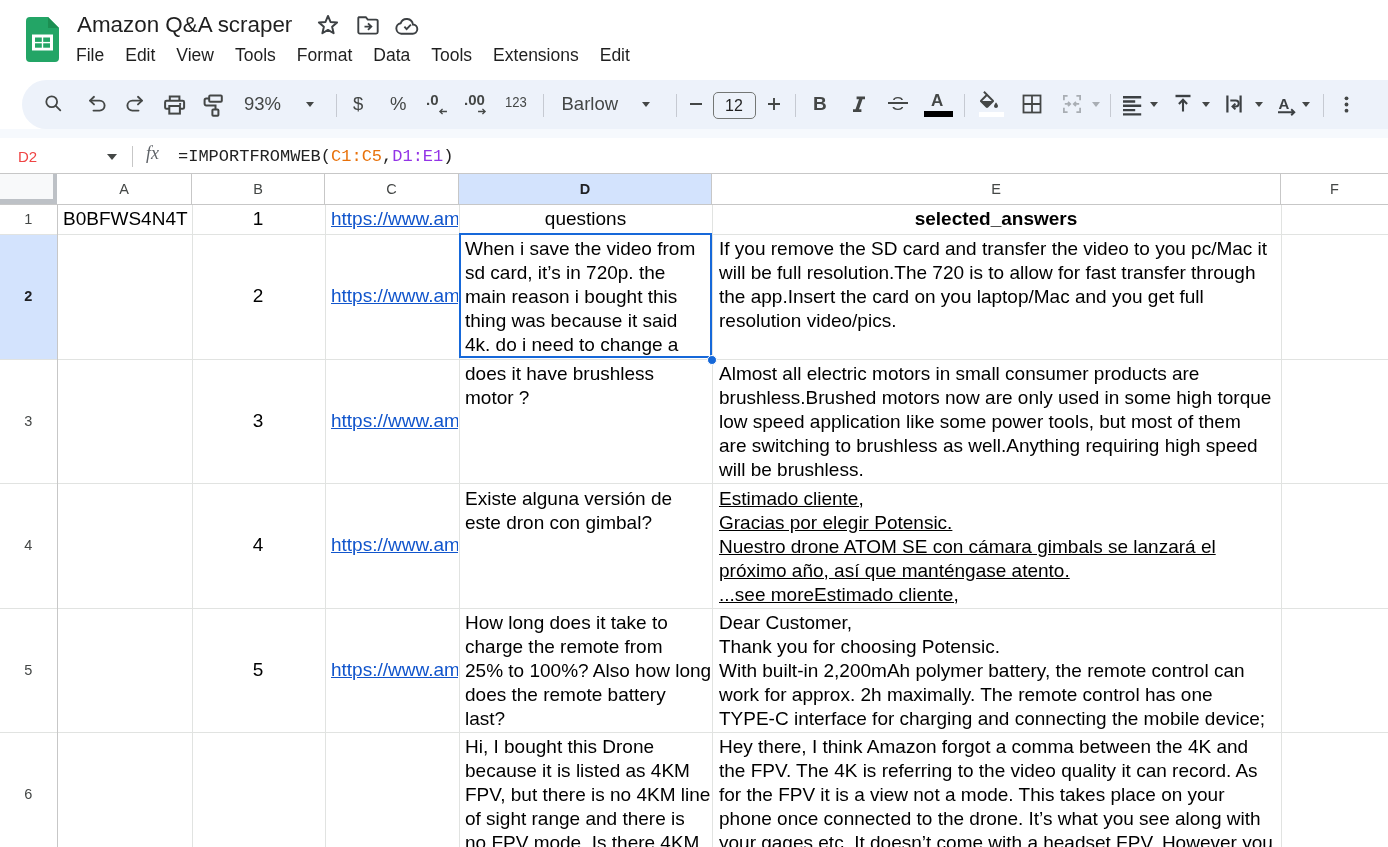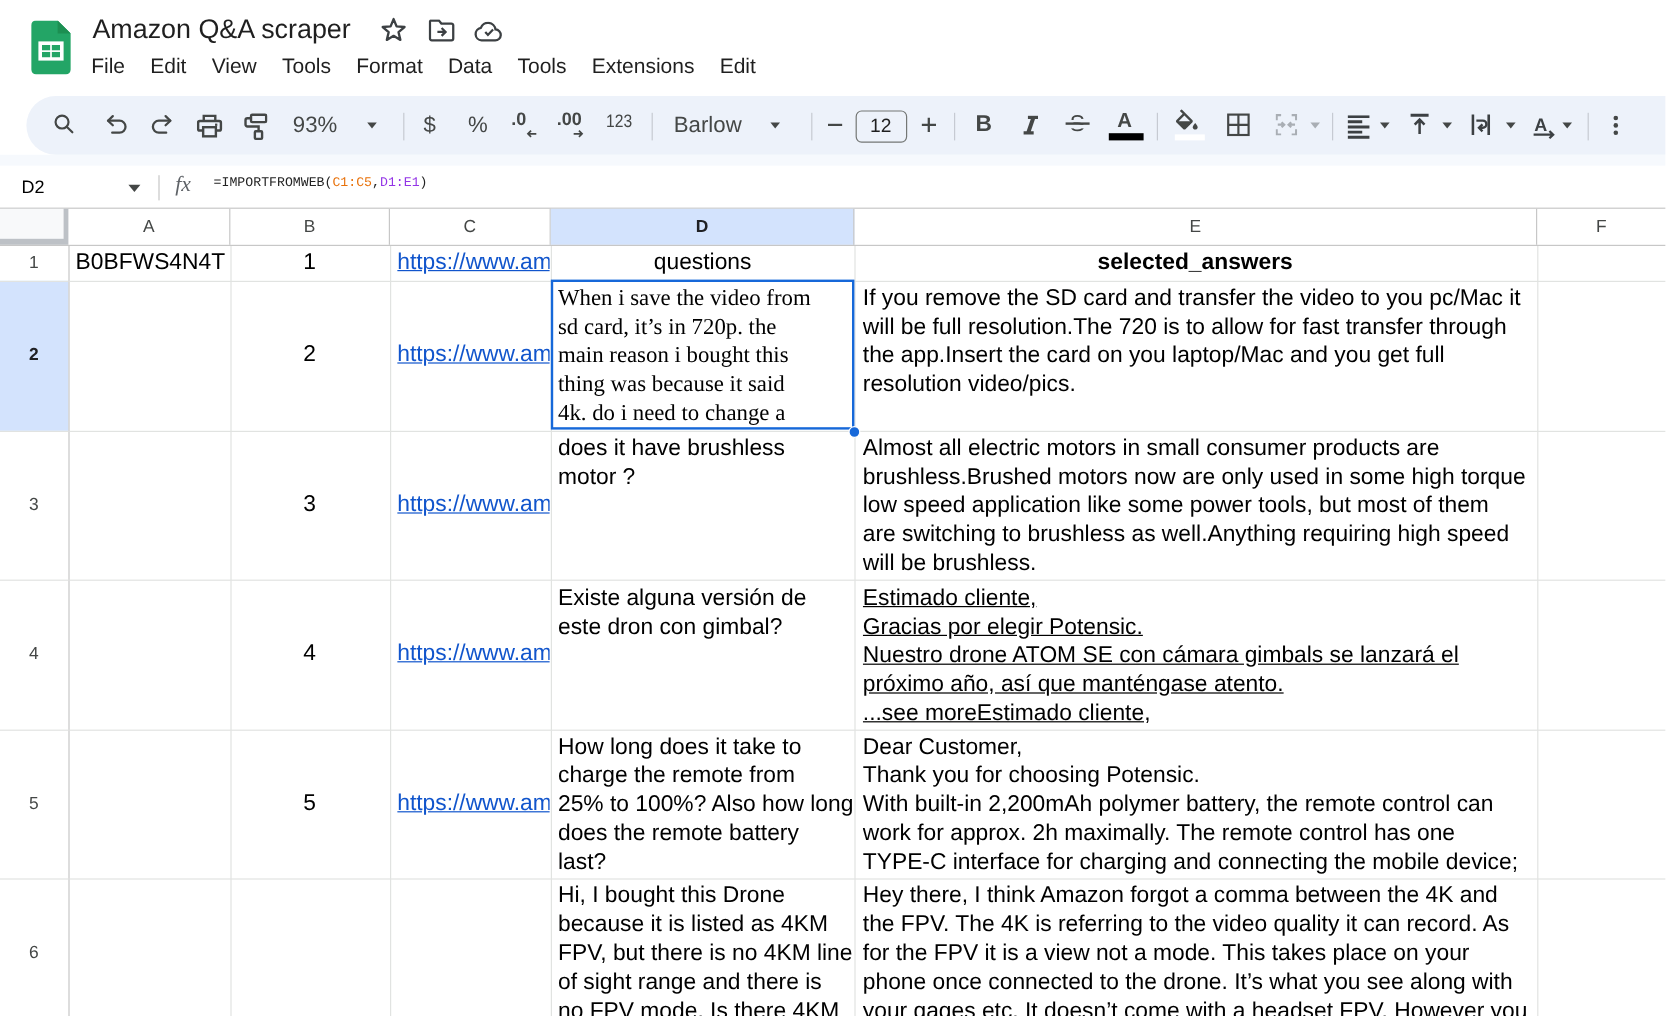--- a/index.html
+++ b/index.html
@@ -181,25 +181,25 @@
   <div class="sep" style="left:1322.5px;"></div>
 
   <svg class="ic" style="left:1344px;top:96px" width="5" height="17" viewBox="0 0 5 17">
     <circle cx="2.5" cy="2.3" r="1.9" fill="#444746"></circle>
       <circle cx="2.5" cy="8.5" r="1.9" fill="#444746"></circle>
       <circle cx="2.5" cy="14.7" r="1.9" fill="#444746"></circle>
   </svg>
 </div>
 
 <div id="fbar">
-  <div class="abs" style="left:18px;top:147.5px;font-size:15px;color:#000000;">D2</div>
+  <div class="abs" style="left:18px;top:147.5px;font-size:15px;color:#ef4444;">D2</div>
   <div class="caret" style="left:107px;top:153.5px;border-left:5px solid transparent;border-right:5px solid transparent;border-top:6px solid #444746;"></div>
   <div class="abs" style="left:132px;top:146px;width:1px;height:21px;background:#c7c7c7;"></div>
   <div class="abs" style="left:146px;top:143px;font-size:18px;color:#5f6368;font-family:'Liberation Serif',serif;font-style:italic;">fx</div>
-  <div class="abs" style="left:178px;top:147px;font-size:11px;font-family:'Liberation Mono',monospace;color:#222;white-space:pre;">=IMPORTFROMWEB(<span style="color:#e8710a">C1:C5</span>,<span style="color:#9334e6">D1:E1</span>)</div>
+  <div class="abs" style="left:178px;top:147px;font-size:17px;font-family:'Liberation Mono',monospace;color:#222;white-space:pre;">=IMPORTFROMWEB(<span style="color:#e8710a">C1:C5</span>,<span style="color:#9334e6">D1:E1</span>)</div>
 </div>
 
 <div id="grid">
 
   <div class="abs" style="left:0;top:172.5px;width:1388px;height:1px;background:#c7c7c7;"></div>
 
   <div class="abs" style="left:0;top:173.5px;width:57px;height:30px;background:#bdc1c6;"></div>
   <div class="abs" style="left:0;top:173.5px;width:52.5px;height:25px;background:#f8f9fa;"></div>
 
   <div class="colhead" style="left:57px;width:135px;">A</div>
@@ -257,21 +257,21 @@
   <div class="cell mid" style="left:331px;top:358.5px;width:127px;height:124px;">
       <span class="lnk">https://www.amazon</span>
     </div>
   <div class="cell mid" style="left:331px;top:483px;width:127px;height:124px;">
       <span class="lnk">https://www.amazon</span>
     </div>
   <div class="cell mid" style="left:331px;top:607.5px;width:127px;height:124px;">
       <span class="lnk">https://www.amazon</span>
     </div>
 
-  <div class="cell" style="left:465px;top:237px;width:246px;height:120px;white-space:nowrap;font-family:Liberation Serif, serif;">When i save the video from<br>sd card, it’s in 720p. the<br>main reason i bought this<br>thing was because it said<br>4k. do i need to change a</div>
+  <div class="cell" style="left:465px;top:237px;width:246px;height:120px;white-space:nowrap;">When i save the video from<br>sd card, it’s in 720p. the<br>main reason i bought this<br>thing was because it said<br>4k. do i need to change a</div>
   <div class="cell" style="left:465px;top:362px;width:246px;height:119px;white-space:nowrap;">does it have brushless<br>motor ?</div>
   <div class="cell" style="left:465px;top:486.5px;width:246px;height:119px;white-space:nowrap;">Existe alguna versión de<br>este dron con gimbal?</div>
   <div class="cell" style="left:465px;top:611px;width:246px;height:119px;white-space:nowrap;">How long does it take to<br>charge the remote from<br>25% to 100%? Also how long<br>does the remote battery<br>last?</div>
   <div class="cell" style="left:465px;top:735px;width:246px;height:112px;white-space:nowrap;">Hi, I bought this Drone<br>because it is listed as 4KM<br>FPV, but there is no 4KM line<br>of sight range and there is<br>no FPV mode. Is there 4KM</div>
 
   <div class="cell" style="left:719px;top:237px;width:560px;height:120px;white-space:nowrap;">If you remove the SD card and transfer the video to you pc/Mac it<br>will be full resolution.The 720 is to allow for fast transfer through<br>the app.Insert the card on you laptop/Mac and you get full<br>resolution video/pics.</div>
   <div class="cell" style="left:719px;top:362px;width:560px;height:119px;white-space:nowrap;">Almost all electric motors in small consumer products are<br>brushless.Brushed motors now are only used in some high torque<br>low speed application like some power tools, but most of them<br>are switching to brushless as well.Anything requiring high speed<br>will be brushless.</div>
   <div class="cell" style="left:719px;top:486.5px;width:560px;height:119px;white-space:nowrap;text-decoration:underline;">Estimado cliente,<br>Gracias por elegir Potensic.<br>Nuestro drone ATOM SE con cámara gimbals se lanzará el<br>próximo año, así que manténgase atento.<br>...see moreEstimado cliente,</div>
   <div class="cell" style="left:719px;top:611px;width:560px;height:119px;white-space:nowrap;">Dear Customer,<br>Thank you for choosing Potensic.<br>With built-in 2,200mAh polymer battery, the remote control can<br>work for approx. 2h maximally. The remote control has one<br>TYPE-C interface for charging and connecting the mobile device;</div>
   <div class="cell" style="left:719px;top:735px;width:560px;height:112px;white-space:nowrap;">Hey there, I think Amazon forgot a comma between the 4K and<br>the FPV. The 4K is referring to the video quality it can record. As<br>for the FPV it is a view not a mode. This takes place on your<br>phone once connected to the drone. It’s what you see along with<br>your gages etc. It doesn’t come with a headset FPV. However you</div>

